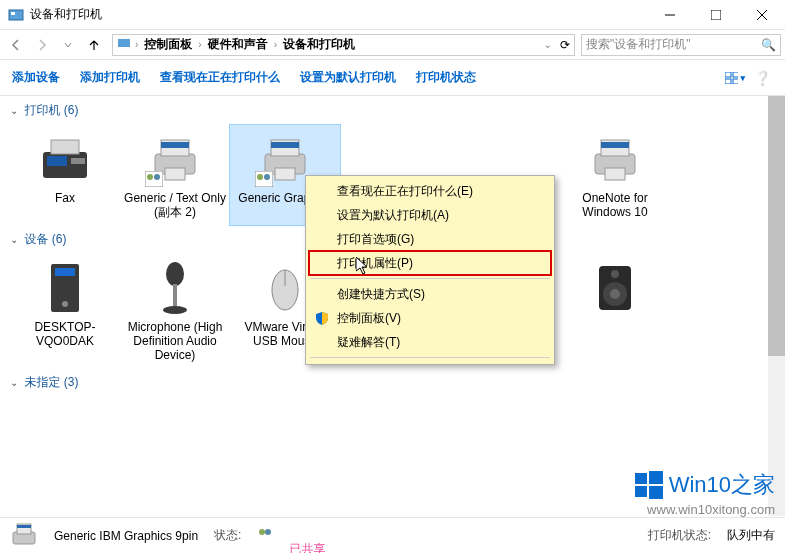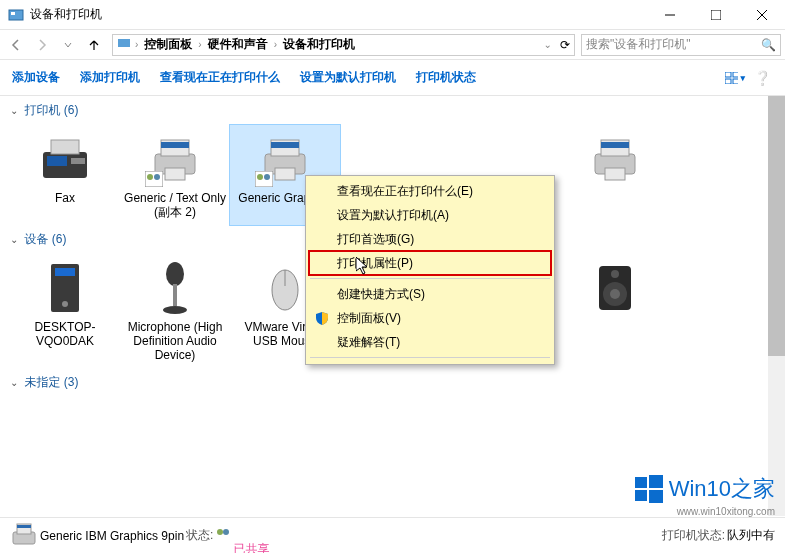--- a/index.html
+++ b/index.html
@@ -28,26 +28,26 @@
 .item.selected{background:#cde8ff;outline:1px solid #99d1ff;}
 .item .thumb{width:60px;height:56px;display:flex;align-items:center;justify-content:center;position:relative;}
 .item .label{margin-top:4px;font-size:12px;color:#000;line-height:14px;word-break:break-word;}
 .contextmenu{position:absolute;left:305px;top:175px;width:250px;background:#fef9c3;border:1px solid #b0b0b0;box-shadow:3px 3px 6px rgba(0,0,0,0.3);padding:3px;z-index:50;}
 .contextmenu .mitem{height:24px;display:flex;align-items:center;padding:0 10px 0 28px;position:relative;}
 .contextmenu .mitem.highlighted{outline:2px solid #d80000;outline-offset:-1px;}
 .contextmenu .msep{height:1px;background:#d0d0d0;margin:3px 1px;}
 .contextmenu .micon{position:absolute;left:5px;width:16px;height:16px;display:flex;align-items:center;justify-content:center;}
 .scrollbar{position:absolute;right:0;top:96px;width:17px;height:420px;background:#f0f0f0;}
 .scrollbar .thumb{position:absolute;top:0;width:17px;height:260px;background:#c0c0c0;}
-.statusbar{position:absolute;bottom:0;left:0;right:0;height:36px;border-top:1px solid #e5e5e5;display:flex;align-items:center;padding:0 10px;gap:2px;font-size:11px;color:#555;}
+.statusbar{position:absolute;bottom:0;left:0;right:0;height:36px;border-top:1px solid #e5e5e5;display:flex;align-items:center;padding:0 10px;gap:16px;font-size:11px;color:#555;}
 .statusbar .sicon{width:28px;height:28px;}
 .watermark{position:absolute;right:10px;bottom:36px;text-align:right;color:#0a6cce;z-index:40;}
 .watermark .wlogo{display:flex;align-items:center;justify-content:flex-end;gap:6px;}
 .watermark .wtxt{font-size:22px;font-weight:400;}
-.watermark .wurl{font-size:10px;color:#888;margin-top:2px;}
+.watermark .wurl{font-size:13px;color:#888;margin-top:2px;}
 .cursor{position:absolute;left:356px;top:257px;z-index:60;pointer-events:none;}
 </style>
 </head>
 <body>
 
 <div class="titlebar">
   <span class="icon">
     <svg width="16" height="16">
         <rect x="1" y="3" width="14" height="10" fill="#5aa0d8" stroke="#2a6aa0"></rect>
         <rect x="3" y="5" width="4" height="3" fill="#fff"></rect>
@@ -195,20 +195,21 @@
     </div>
     <div class="item">
       <div class="thumb">
           <svg width="56" height="50">
             <rect x="8" y="20" width="40" height="20" rx="3" fill="#c8c8c8" stroke="#999"></rect>
             <rect x="14" y="6" width="28" height="16" fill="#e8e8e8" stroke="#999"></rect>
             <rect x="14" y="8" width="28" height="6" fill="#2a6ab0"></rect>
             <rect x="18" y="34" width="20" height="12" fill="#e8e8e8" stroke="#999"></rect>
           </svg>
         </div>
+      <div class="label">OneNote for Windows 10</div>
     </div>
   </div>
 
   <div class="section-header">
     <span class="chev">⌄</span>
     <span>设备 (6)</span>
   </div>
   <div class="items-row">
     <div class="item">
       <div class="thumb">

